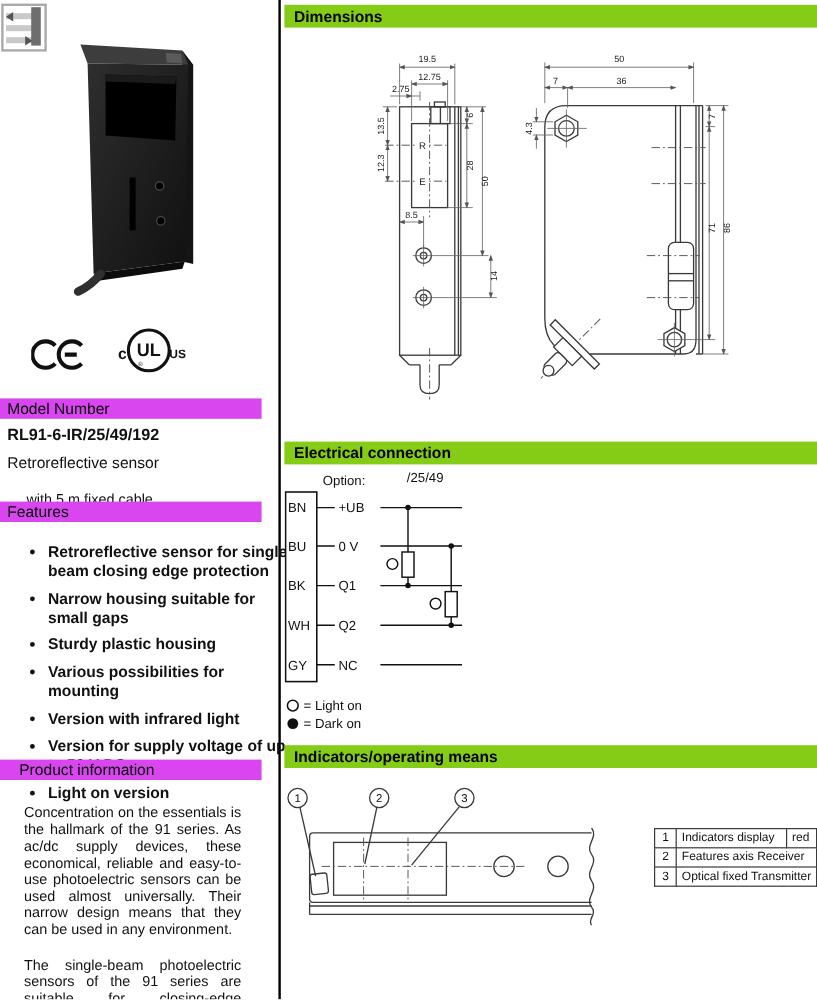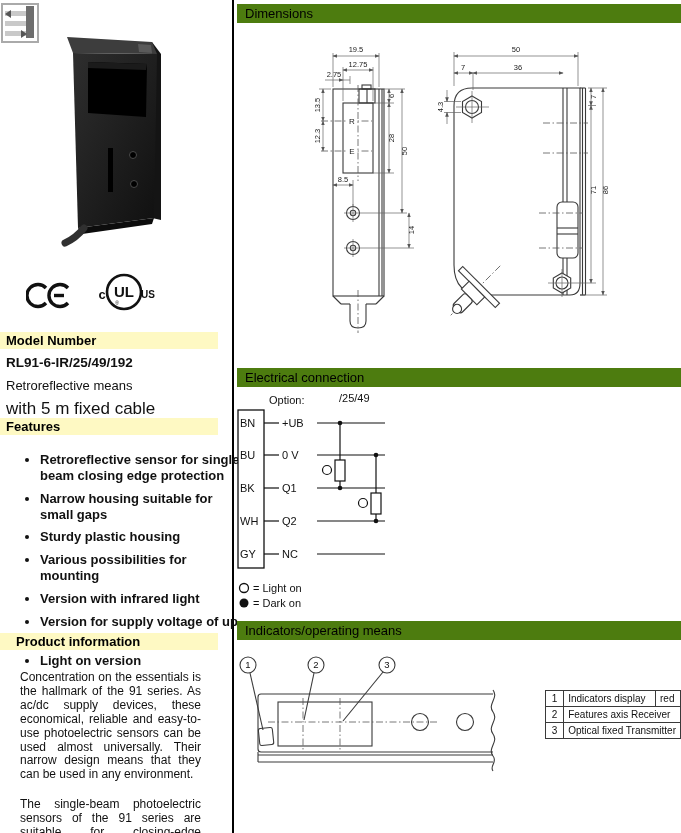--- a/index.html
+++ b/index.html
@@ -1,28 +1,28 @@
 <!DOCTYPE html>
 <html><head>
 <meta charset="utf-8">
 <style>
   html,body{margin:0;padding:0;background:#fff;}
   .page{position:relative;width:681px;height:833px;background:#ffffff;
         font-family:"Liberation Sans",sans-serif;color:#111;overflow:hidden;}
   .abs{position:absolute;}
   .divider{position:absolute;left:232px;top:0;width:2px;height:833px;background:#000;}
-  .bar-l{position:absolute;left:0;width:218px;height:17px;background:#fef9c3;
-         font-weight:bold;font-size:13px;line-height:17px;padding-left:6px;
+  .bar-l{position:absolute;left:0;width:218px;height:17px;background:#d946ef;
+         font-weight:normal;font-size:13px;line-height:17px;padding-left:6px;
          box-sizing:border-box;color:#000;}
-  .bar-r{position:absolute;left:237px;width:444px;height:19px;background:#4d7c0f;
-         font-weight:normal;font-size:13px;line-height:19px;padding-left:8px;
+  .bar-r{position:absolute;left:237px;width:444px;height:19px;background:#84cc16;
+         font-weight:bold;font-size:13px;line-height:19px;padding-left:8px;
          box-sizing:border-box;color:#000;}
   .model-num{font-weight:bold;font-size:13.5px;margin:0 0 8px 0;}
   .model-desc{font-size:13px;margin:0 0 6px 0;}
-  .model-cable{font-size:17px;margin:0;}
+  .model-cable{font-size:12px;margin:16px;}
   ul.features{position:absolute;left:4px;top:436px;width:206px;margin:16px;
               padding:0 0 0 20px;font-size:13px;line-height:1.22;font-weight:bold;}
   ul.features li{margin-bottom:7px;}
   .pinfo{position:absolute;left:4px;top:655px;width:213px;font-size:12px;
          line-height:13.9px;text-align:justify;}
   .pinfo p{margin:16px;}
   svg{font-family:"Liberation Sans",sans-serif;}
   .ol{stroke:#3a3a3a;stroke-width:1.1;fill:none;}
   .olf{stroke:#3a3a3a;stroke-width:1.1;fill:#fff;}
   .dim{stroke:#666;stroke-width:0.7;fill:none;}
@@ -87,21 +87,21 @@
     <circle cx="38" cy="24" r="17" stroke="#111" stroke-width="2.6" fill="#fff"></circle>
     <text x="38" y="29" text-anchor="middle" font-size="15" font-weight="bold" fill="#111">UL</text>
     <text x="31" y="37" text-anchor="middle" font-size="5" fill="#111">®</text>
     <text x="16" y="31" text-anchor="middle" font-size="13" font-weight="bold" fill="#111">c</text>
     <text x="62" y="30" text-anchor="middle" font-size="10" font-weight="bold" fill="#111">US</text>
   </svg>
 
   <div class="bar-l" style="top:332px;">Model Number</div>
   <div class="abs" style="left:6px;top:355px;width:210px;">
     <p class="model-num">RL91-6-IR/25/49/192</p>
-    <p class="model-desc">Retroreflective means</p>
+    <p class="model-desc">Retroreflective sensor</p>
     <p class="model-cable">with 5 m fixed cable</p>
   </div>
 
   <div class="bar-l" style="top:418px;">Features</div>
   <ul class="features">
     <li>Retroreflective sensor for single-beam closing edge protection</li>
     <li>Narrow housing suitable for small gaps</li>
     <li>Sturdy plastic housing</li>
     <li>Various possibilities for mounting</li>
     <li>Version with infrared light</li>

